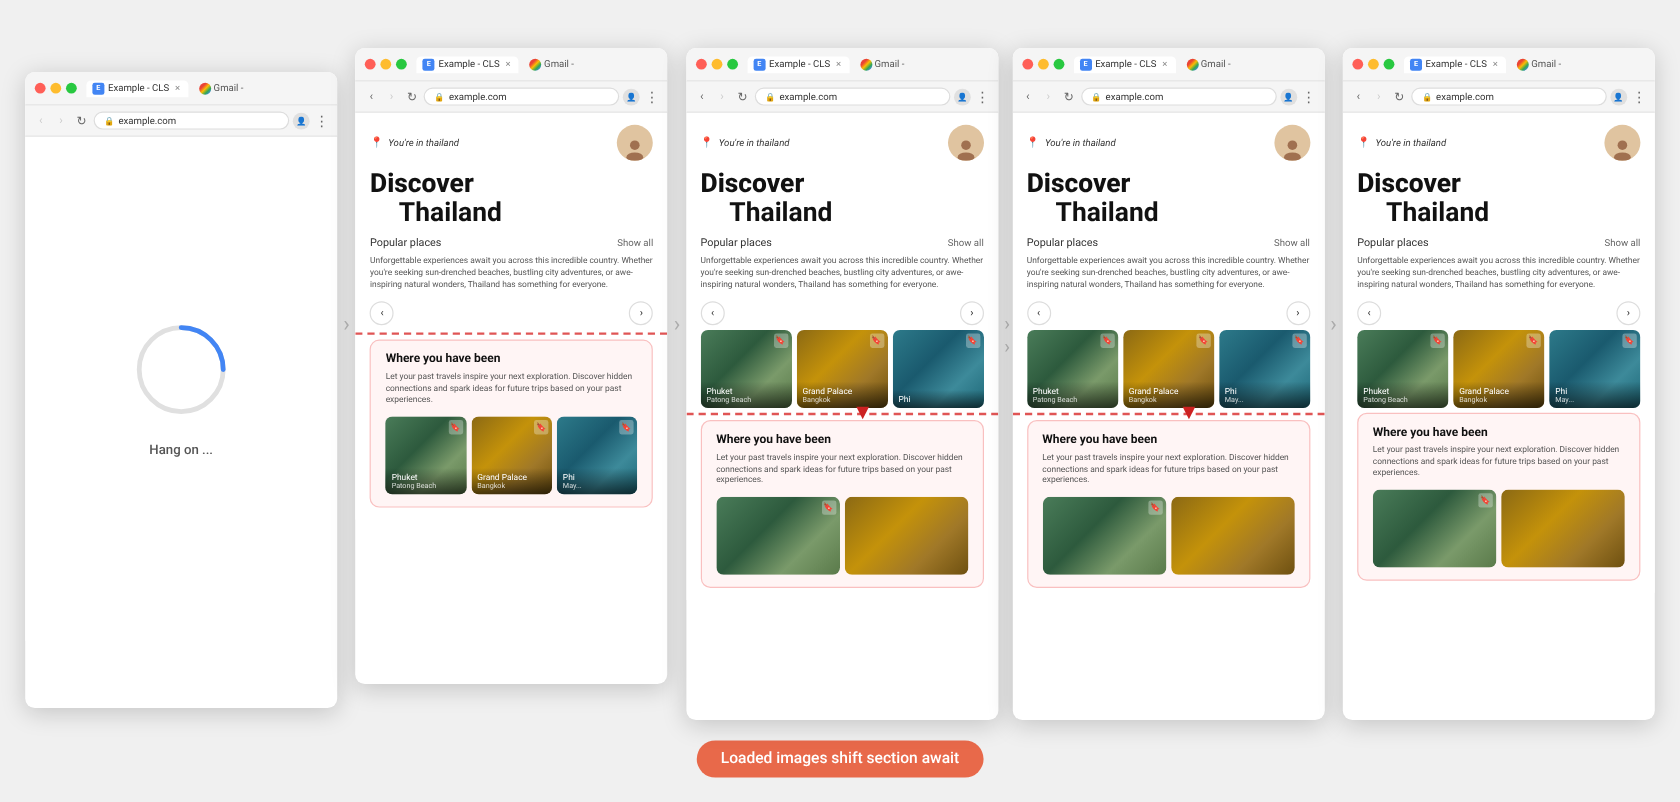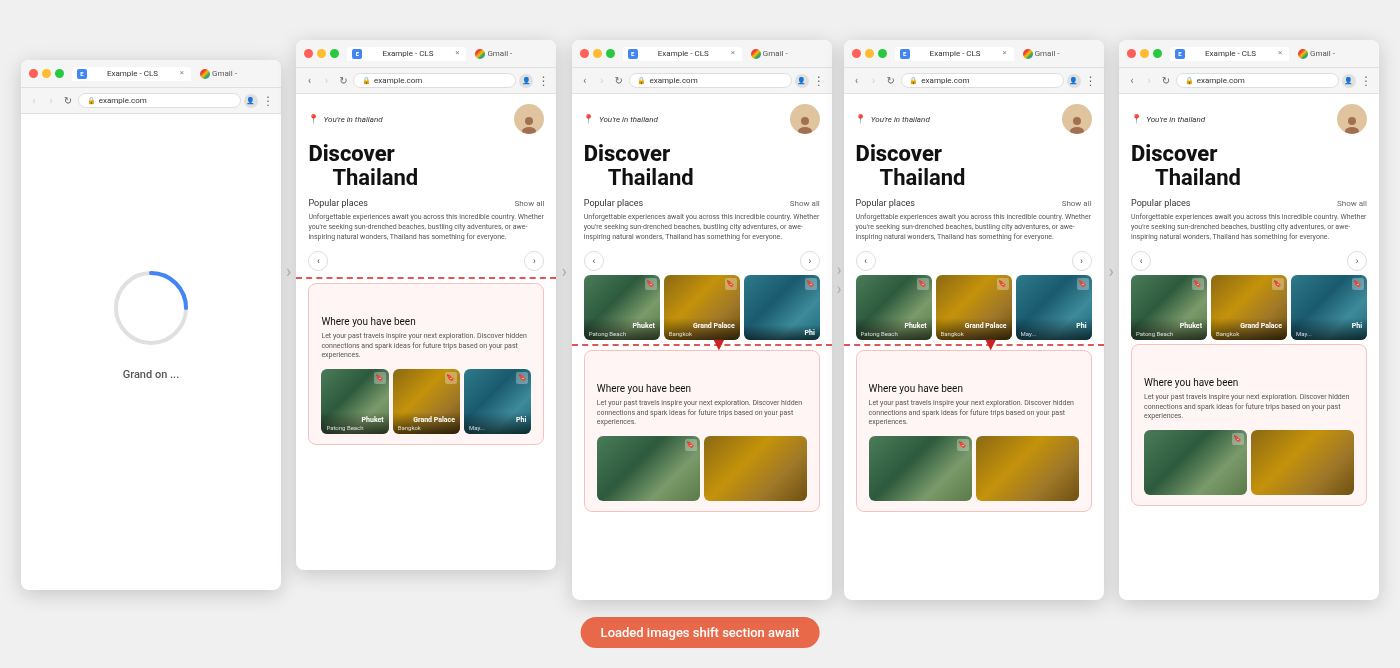--- a/index.html
+++ b/index.html
@@ -79,21 +79,22 @@
       height: 9px;
       border-radius: 50%;
     }
 
     .tl-red { background: #ff5f57; }
     .tl-yellow { background: #febc2e; }
     .tl-green { background: #28c840; }
 
     .browser-tab {
       display: flex;
-      gap: 20px;
+      align-items: center;
+      gap: 3px;
       background: #fff;
       border-radius: 4px 4px 0 0;
       padding: 2px 5px;
       font-size: 8px;
       color: #333;
       margin-left: 4px;
     }
 
     .tab-favicon {
       width: 10px;
@@ -313,24 +314,23 @@
     .section-card-shifted {
       background: #fff5f5;
       border: 1px solid #f9c0c0;
       border-radius: 8px;
       padding: 10px 12px;
       margin-top: 4px;
     }
 
     .section-card-title {
       font-size: 10px;
-      font-weight: 400;
+      font-weight: 700;
       color: #111;
       margin-bottom: 5px;
-      margin-top: 22px;
     }
 
     .section-card-desc {
       font-size: 7px;
       color: #555;
       line-height: 1.4;
       margin-bottom: 8px;
     }
 
     .image-grid {
@@ -369,24 +369,23 @@
       bottom: 0;
       left: 0;
       right: 0;
       background: linear-gradient(transparent, rgba(0,0,0,0.6));
       padding: 4px 5px 3px;
       color: #fff;
     }
 
     .place-name {
       font-size: 7px;
-      font-weight: 700;
+      font-weight: 400;
       color: #fff;
       display: block;
-      text-align: right;
     }
 
     .place-loc {
       font-size: 6px;
       color: rgba(255,255,255,0.8);
       display: block;
     }
 
     .bookmark-icon {
       position: absolute;
@@ -498,21 +497,21 @@
         <div class="nav-more">⋮</div>
       </div>
 
       <div class="loading-screen">
         <div style="position:relative; width:80px; height:80px;">
           <svg width="80" height="80" viewBox="0 0 80 80">
             <circle cx="40" cy="40" r="35" fill="none" stroke="#e0e0e0" stroke-width="4"></circle>
             <path d="M 40 5 A 35 35 0 0 1 75 40" fill="none" stroke="#4285f4" stroke-width="4" stroke-linecap="round"></path>
           </svg>
         </div>
-        <div class="loading-text">Grand on ...</div>
+        <div class="loading-text">Hang on ...</div>
       </div>
     </div>
   </div>
 
   <div class="between-arrow">›</div>
 
   <div class="screen-wrapper">
     <div class="browser-window middle">
       <div class="browser-chrome">
         <div class="traffic-lights">

